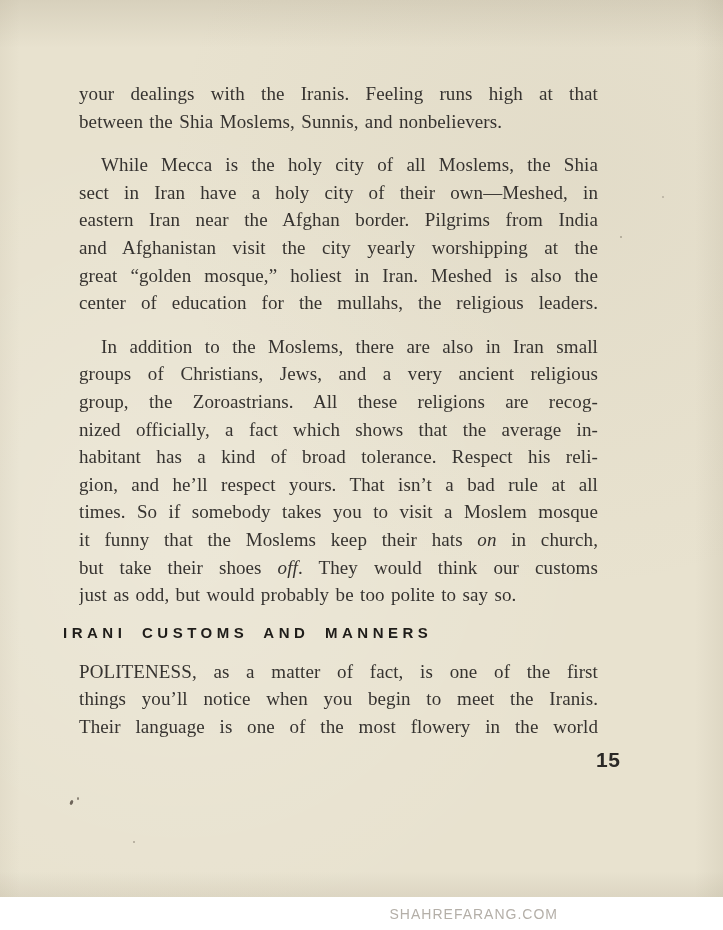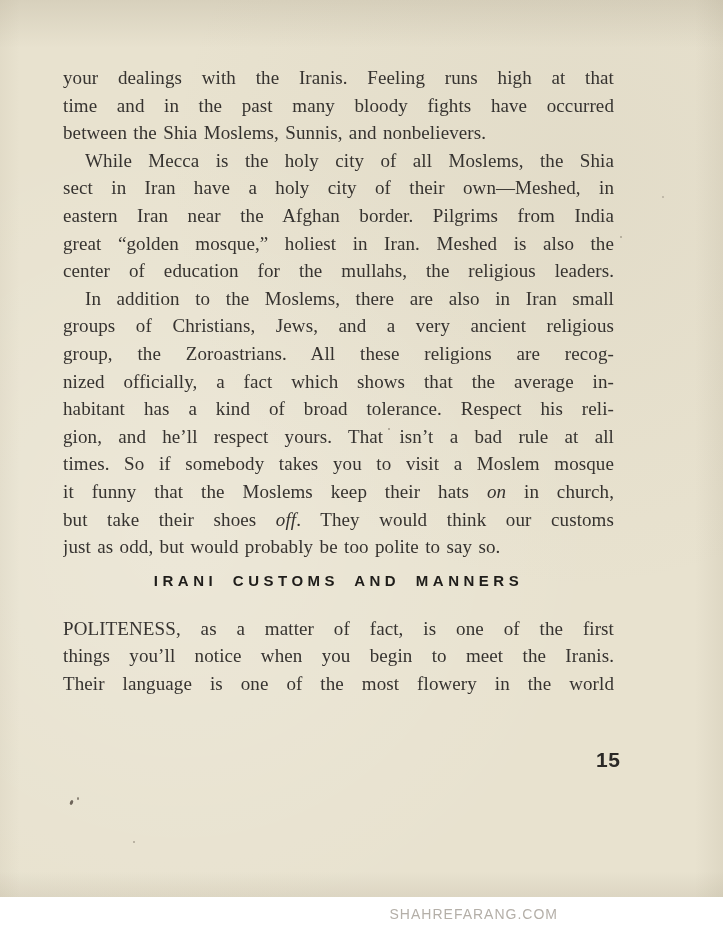--- a/index.html
+++ b/index.html
@@ -30,21 +30,21 @@
       var(--paper, #e8e2cf);
   }
   .text-block {
     position: absolute;
     left: 63px;
     top: 64px;
     width: 551px;
     color: var(--ink, #363330);
     font-size: 19px;
   }
-  .paragraph { margin: 0; }
+  .paragraph { margin: 16px; }
   .line {
     height: 27.6px;
     line-height: 27.6px;
     overflow: hidden;
     text-align: justify;
     text-align-last: left;
     letter-spacing: 0.1px;
     word-spacing: 1.5px;
     white-space: normal;
   }
@@ -57,23 +57,23 @@
   }
   .line.indent { text-indent: 22px; }
   .line i { font-style: italic; }
   .section-heading {
     font-family: "Liberation Sans", sans-serif;
     font-weight: 700;
     font-size: 15px;
     line-height: 16px;
     letter-spacing: 4.5px;
     word-spacing: 7px;
-    text-align: center;
+    text-align: left;
     color: var(--heading-ink, #1f1d1a);
-    margin: 12px 0 26px 0;
+    margin: 12px 0 17px 0;
   }
   .page-number {
     position: absolute;
     left: 596px;
     top: 748px;
     font-family: "Liberation Sans", sans-serif;
     font-weight: 700;
     font-size: 21px;
     letter-spacing: 0.5px;
     color: #2b2927;
@@ -110,27 +110,27 @@
   .speck-5 { left: 662px; top: 196px; width: 2px; height: 2px; opacity: 0.4; }
   .speck-6 { left: 388px; top: 428px; width: 2px; height: 2px; opacity: 0.6; }
 </style>
 </head>
 <body>
 
 <div class="page">
   <div class="text-block">
       <div class="paragraph">
         <div class="line justify">your dealings with the Iranis. Feeling runs high at that</div>
-        <div class="line justify">time and in the past many bloody fights have occurred</div>
         <div class="line">between the Shia Moslems, Sunnis, and nonbelievers.</div>
       </div>
       <div class="paragraph">
         <div class="line justify indent">While Mecca is the holy city of all Moslems, the Shia</div>
         <div class="line justify">sect in Iran have a holy city of their own—Meshed, in</div>
         <div class="line justify">eastern Iran near the Afghan border. Pilgrims from India</div>
+        <div class="line justify">and Afghanistan visit the city yearly worshipping at the</div>
         <div class="line justify">great “golden mosque,” holiest in Iran. Meshed is also the</div>
         <div class="line justify">center of education for the mullahs, the religious leaders.</div>
       </div>
       <div class="paragraph">
         <div class="line justify indent">In addition to the Moslems, there are also in Iran small</div>
         <div class="line justify">groups of Christians, Jews, and a very ancient religious</div>
         <div class="line justify">group, the Zoroastrians. All these religions are recog-</div>
         <div class="line justify">nized officially, a fact which shows that the average in-</div>
         <div class="line justify">habitant has a kind of broad tolerance. Respect his reli-</div>
         <div class="line justify">gion, and he’ll respect yours. That isn’t a bad rule at all</div>

